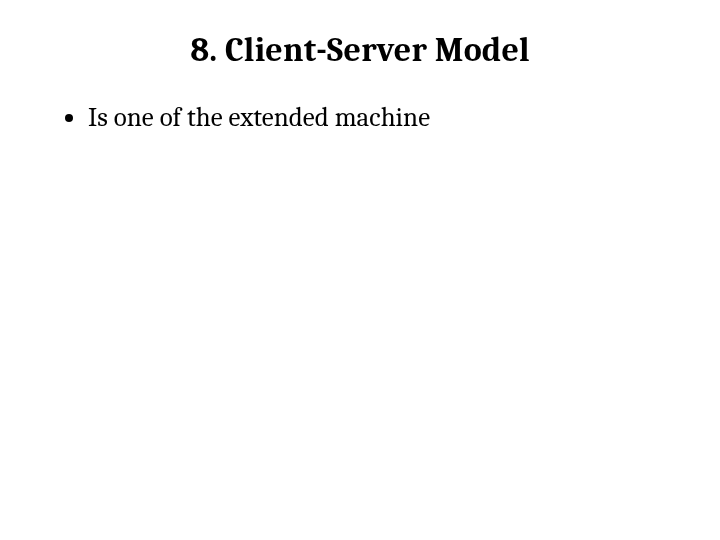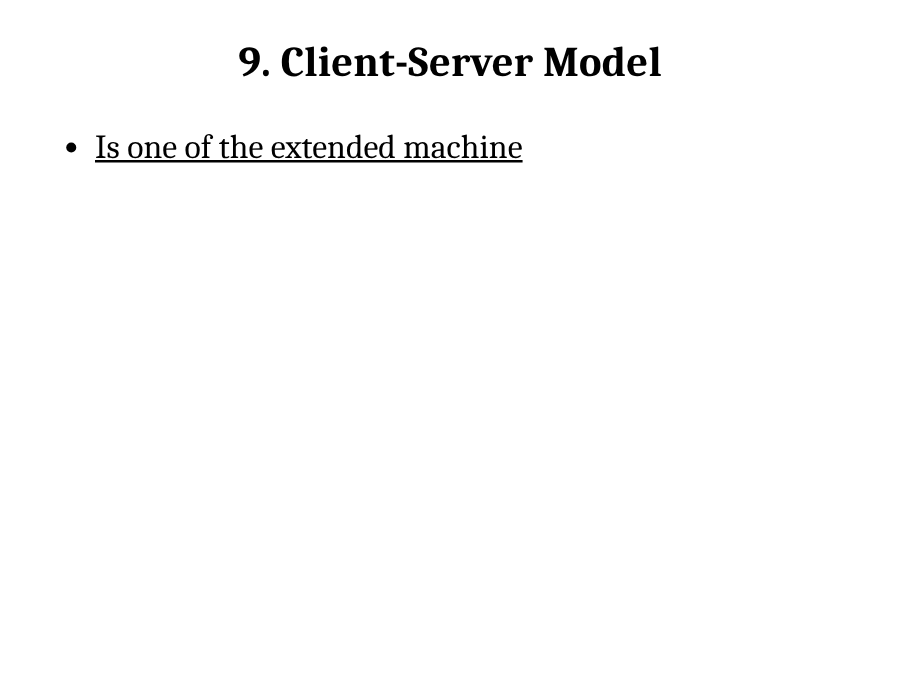--- a/index.html
+++ b/index.html
@@ -18,32 +18,31 @@
     padding: 20px 30px 30px 30px;
   }
   .title {
     font-size: 34px;
     font-weight: 700;
     text-align: center;
     margin: 10px 0 30px 0;
     letter-spacing: 0.2px;
   }
   ul.body {
-    margin: 0;
+    margin: 12px;
     padding: 0 0 0 46px;
     list-style: disc;
-    text-decoration: underline;
   }
   ul.body li {
     font-size: 27px;
     line-height: 1.3;
     font-weight: 400;
   }
 </style>
 </head>
 <body>
 
 <div class="slide">
-  <div class="title">9. Client-Server Model</div>
+  <div class="title">8. Client-Server Model</div>
   <ul class="body">
     <li>Is one of the extended machine</li>
   </ul>
 </div>
 
 </body></html>

